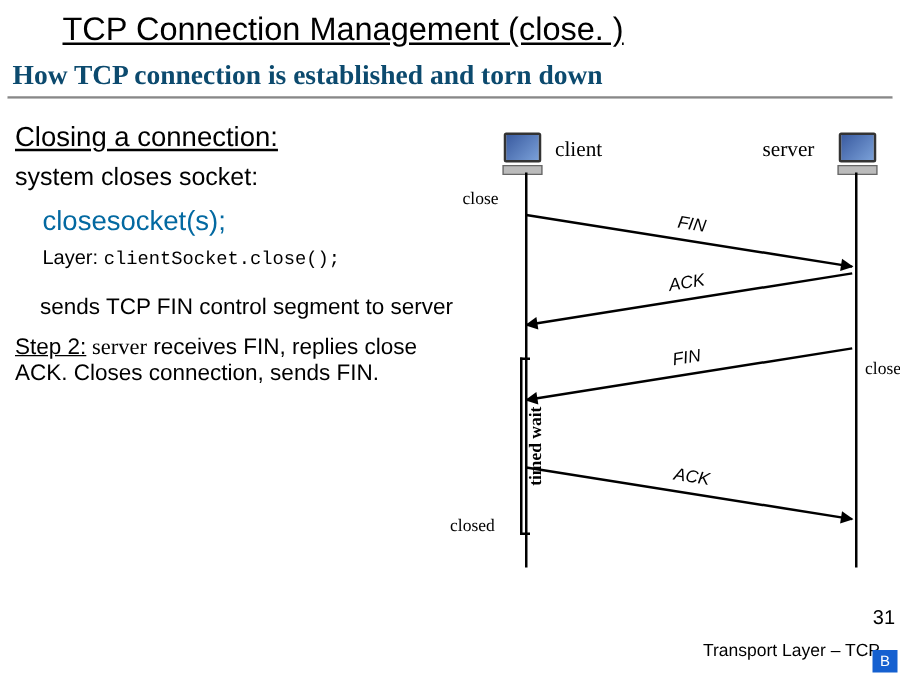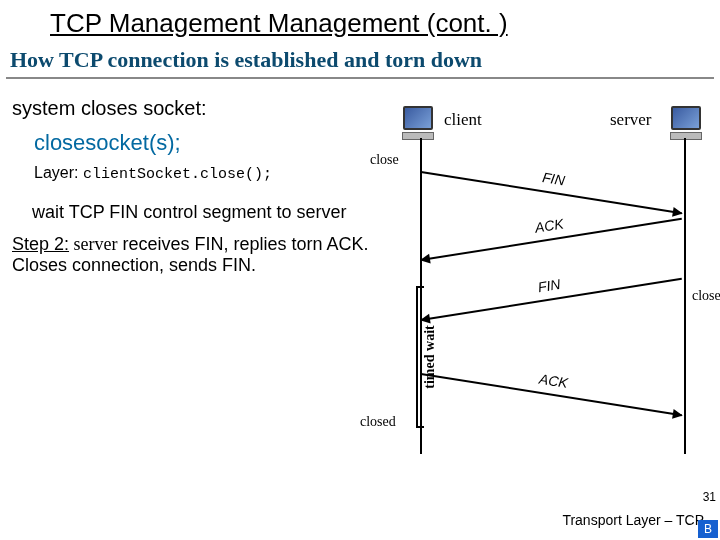--- a/index.html
+++ b/index.html
@@ -201,57 +201,58 @@
     bottom: 12px;
     font-family: Arial, sans-serif;
     font-size: 14px;
     text-align: right;
   }
   .pagenum {
     position: absolute;
     right: 4px;
     bottom: 36px;
     font-family: Arial, sans-serif;
-    font-size: 12px;
+    font-size: 16px;
   }
   .blue-sq {
     position: absolute;
     right: 2px;
     bottom: 2px;
     width: 20px; height: 18px;
     background: #1560d0;
     color: #fff;
     font-family: Arial, sans-serif;
     font-size: 12px;
     text-align: center;
     line-height: 18px;
   }
 </style>
 </head>
 <body>
 
-<div class="title">TCP Management Management (cont. )</div>
+<div class="title">TCP Connection Management (close. )</div>
 
 <div class="subtitle-wrap">
   <div class="subtitle">How TCP connection is established and torn down</div>
   <div class="hr3d"></div>
 </div>
 
 <div class="content">
   <div class="left-col">
+    <div class="closing-hdr">Closing a connection:</div>
     <div class="line">system closes socket:</div>
     <div class="codeish">closesocket(s);</div>
     <div class="java-line">
       <span>Layer: </span><span class="mono">clientSocket.close();</span>
     </div>
 
-    <div class="body-text">wait TCP FIN control segment to server</div>
+    <div class="body-text">sends TCP FIN control segment to server</div>
 
     <div class="step">
-      <span class="ul">Step 2:</span><span class="cs"> server</span><span> receives FIN, replies torn ACK. Closes connection, sends FIN.</span>
+      <span class="ul">Step 2:</span><span class="cs"> server</span><span> receives FIN, replies close ACK. Closes connection, sends FIN.</span>
     </div>
   </div>
 </div>
 
 <div class="diagram">
   <div class="pc client">
       <div class="mon"></div>
       <div class="base"></div>
     </div>
   <div class="pc server">

